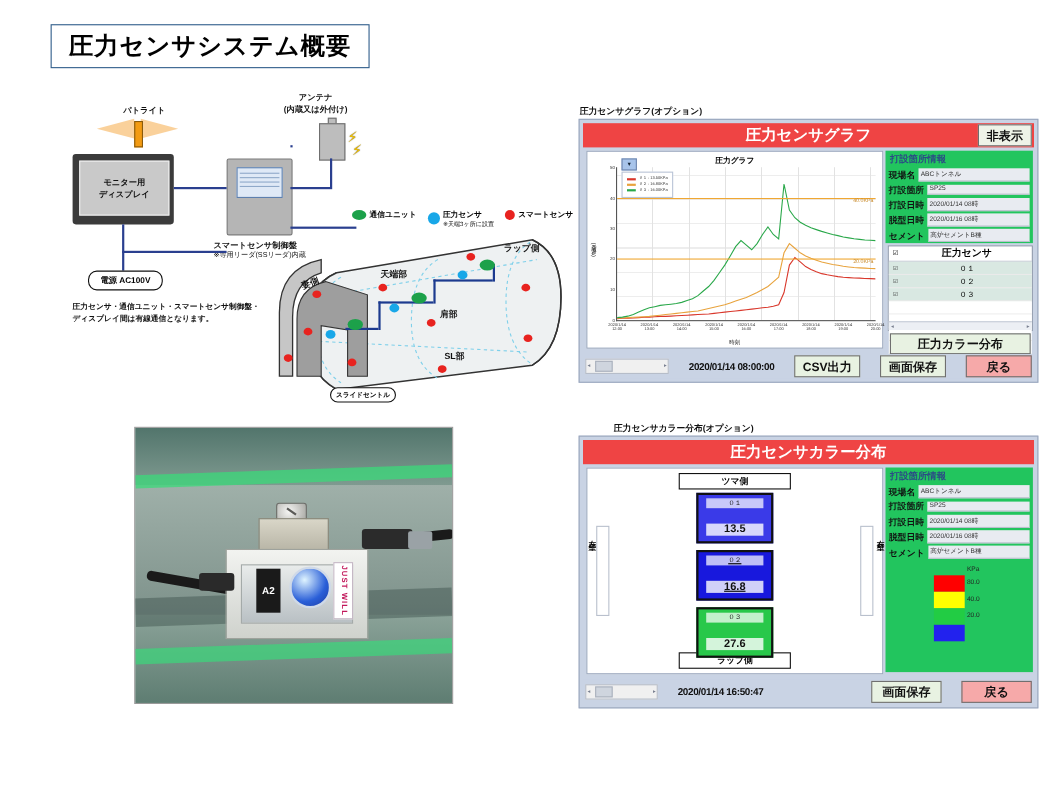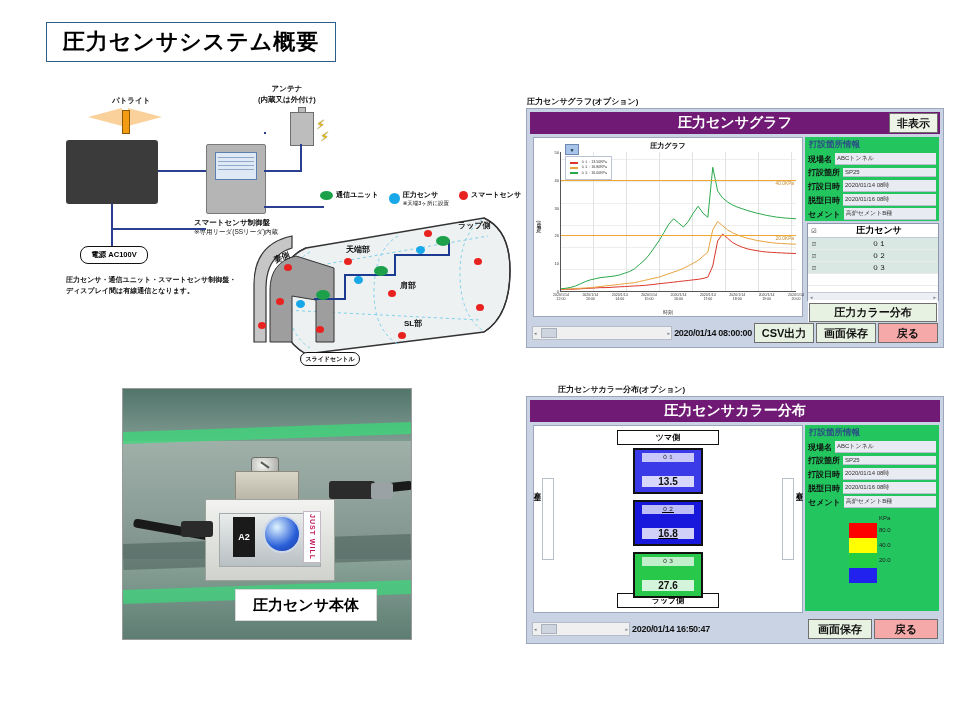--- a/index.html
+++ b/index.html
@@ -96,21 +96,21 @@
   #ph-conn-l{left:58px;top:132px;width:32px;height:16px;background:#2a2a2a;border-radius:3px;}
   #ph-cable-r{left:206px;top:96px;width:84px;height:9px;background:#1a1a1a;border-radius:4px;transform:rotate(-6deg);}
   #ph-conn-r{left:206px;top:92px;width:46px;height:18px;background:#2b2b2b;border-radius:3px;}
   #ph-conn-r2{left:248px;top:94px;width:22px;height:16px;background:#9aa2a6;border-radius:2px;}
   #photo-caption{left:112px;top:200px;width:140px;height:30px;background:#fff;border:1px solid #d8d8d8;
     display:flex;align-items:center;justify-content:center;font-size:15px;font-weight:700;}
 
   
   .cap{position:absolute;font-size:8px;font-weight:700;color:#111;}
   .app{position:absolute;background:#c9d3e4;border:1px solid #9aa7bd;box-sizing:border-box;}
-  .app-title{height:22px;background:#701a75;color:#fff;display:flex;align-items:center;justify-content:center;
+  .app-title{height:22px;background:#ef4444;color:#fff;display:flex;align-items:center;justify-content:center;
     font-size:14px;font-weight:700;position:relative;margin:3px;text-align:center;}
   .title-btn{position:absolute;right:2px;top:1px;height:18px;padding:0 7px;background:#eef3e8;border:1px solid #6f6f6f;
     color:#111;font-size:11px;font-weight:700;display:flex;align-items:center;}
 
   
   #win-graph{left:526px;top:108px;width:418px;height:240px;}
   #graph-area{position:absolute;left:6px;top:28px;width:268px;height:178px;background:#fff;border:1px solid #9aa7bd;}
   #graph-title{position:absolute;left:0;right:0;top:3px;text-align:center;font-size:7px;font-weight:700;}
   #plot{position:absolute;left:26px;top:14px;right:6px;bottom:24px;border-left:1px solid #555;border-bottom:1px solid #555;
     background:
@@ -146,21 +146,21 @@
   #sensor-list .slr .chk{width:12px;font-size:5px;text-align:center;color:#333;}
   #sensor-list .slr .t{flex:1;text-align:center;font-size:7px;}
   #sensor-list .slr.empty{background:#fff;}
   #sensor-list .sl-sb{position:absolute;left:0;right:0;bottom:0;height:8px;background:#eceff4;border-top:1px solid #c5cbd6;
      display:flex;justify-content:space-between;align-items:center;font-size:5px;color:#7a8091;padding:0 2px;box-sizing:border-box;}
 
   .btn{border:1px solid #6f6f6f;display:flex;align-items:center;justify-content:center;
     font-size:11px;font-weight:700;color:#111;}
   .btn.green{background:#e8f2e2;}
   .btn.red{background:#f6a9a9;}
-  .statusbar{position:absolute;left:3px;right:3px;bottom:3px;height:22px;background:#c9d3e4;display:flex;align-items:center;gap:2px;}
+  .statusbar{position:absolute;left:3px;right:3px;bottom:3px;height:22px;background:#c9d3e4;display:flex;align-items:center;gap:18px;}
   .scroll{height:14px;background:#f0f0f0;border:1px solid #b6bdc9;display:flex;align-items:center;justify-content:space-between;
     font-size:5px;color:#7a8091;padding:0 1px;box-sizing:border-box;position:relative;}
   .scroll .thumb{position:absolute;left:8px;top:1px;width:14px;bottom:1px;background:#cfd5de;border:1px solid #aab1bd;}
   .ts{font-size:9px;font-weight:700;letter-spacing:-.3px;color:#111;white-space:nowrap;}
 
   
   #win-color{left:526px;top:396px;width:418px;height:248px;}
   #color-canvas{position:absolute;left:6px;top:28px;width:268px;height:186px;background:#fff;border:1px solid #9aa7bd;}
   .side-cap{position:absolute;top:4px;width:100px;height:13px;left:50%;transform:translateX(-50%);
     border:1px solid #111;background:#fff;font-size:8px;font-weight:700;display:flex;align-items:center;justify-content:center;}
@@ -183,20 +183,24 @@
 <div class="abs" id="slide-title">圧力センサシステム概要</div>
 
 <div class="abs" id="diagram">
 
   <div class="abs" id="patlite-beam-l"></div>
   <div class="abs" id="patlite-beam-r"></div>
   <div class="abs" id="patlite-pole"></div>
   <div class="dg-label" id="patlite-label">パトライト</div>
 
   <div class="abs" id="monitor-body"></div>
+  <div class="abs" id="monitor-screen">
+    <span>モニター用</span>
+    <span>ディスプレイ</span>
+  </div>
 
   <div class="abs" id="ctrl-box"></div>
   <div class="abs" id="ctrl-screen">
     <i style="top:4px"></i>
       <i style="top:8px"></i>
       <i style="top:12px"></i>
       <i style="top:16px"></i>
   </div>
   <div class="dg-label" id="ctrl-label">スマートセンサ制御盤</div>
   <div class="dg-label small" id="ctrl-sub">※専用リーダ(SSリーダ)内蔵</div>
@@ -302,21 +306,20 @@
   <div class="ph" id="ph-bolt"></div>
   <div class="ph" id="ph-bracket"></div>
   <div class="ph" id="ph-sensor-body"></div>
   <div class="ph" id="ph-sensor-face"></div>
   <div class="ph" id="ph-a2">A2</div>
   <div class="ph" id="ph-lens"></div>
   <div class="ph" id="ph-sticker">JUST WILL</div>
   <div class="ph" id="ph-conn-l"></div>
   <div class="ph" id="ph-conn-r"></div>
   <div class="ph" id="ph-conn-r2"></div>
-  <div class="ph" id="photo-caption">圧力センサ本体</div>
 </div>
 
 <div class="cap" style="left:527px;top:96px">圧力センサグラフ(オプション)</div>
 <div class="app" id="win-graph">
   <div class="app-title">
     <span>圧力センサグラフ</span>
     <span class="title-btn">非表示</span>
   </div>
 
   <div id="graph-area">

